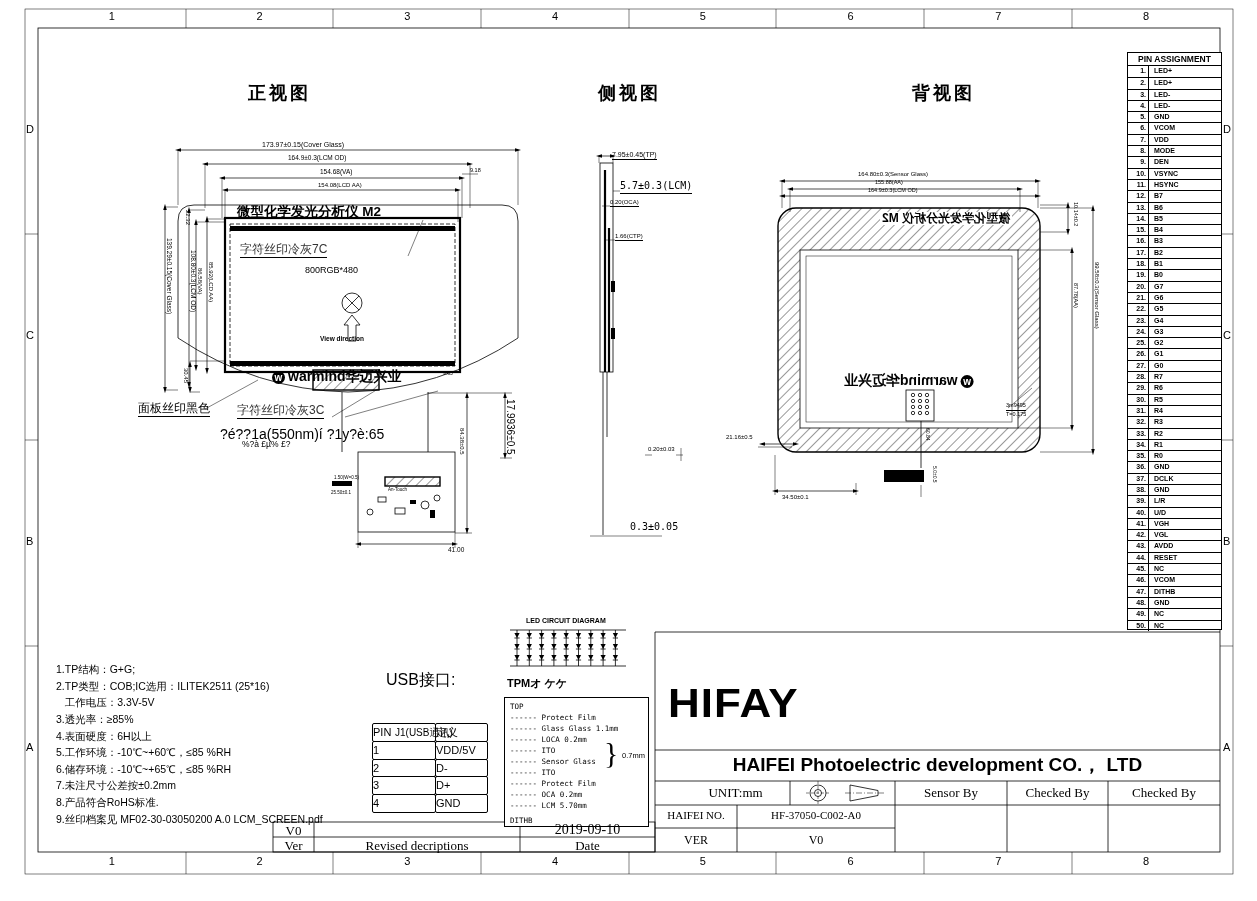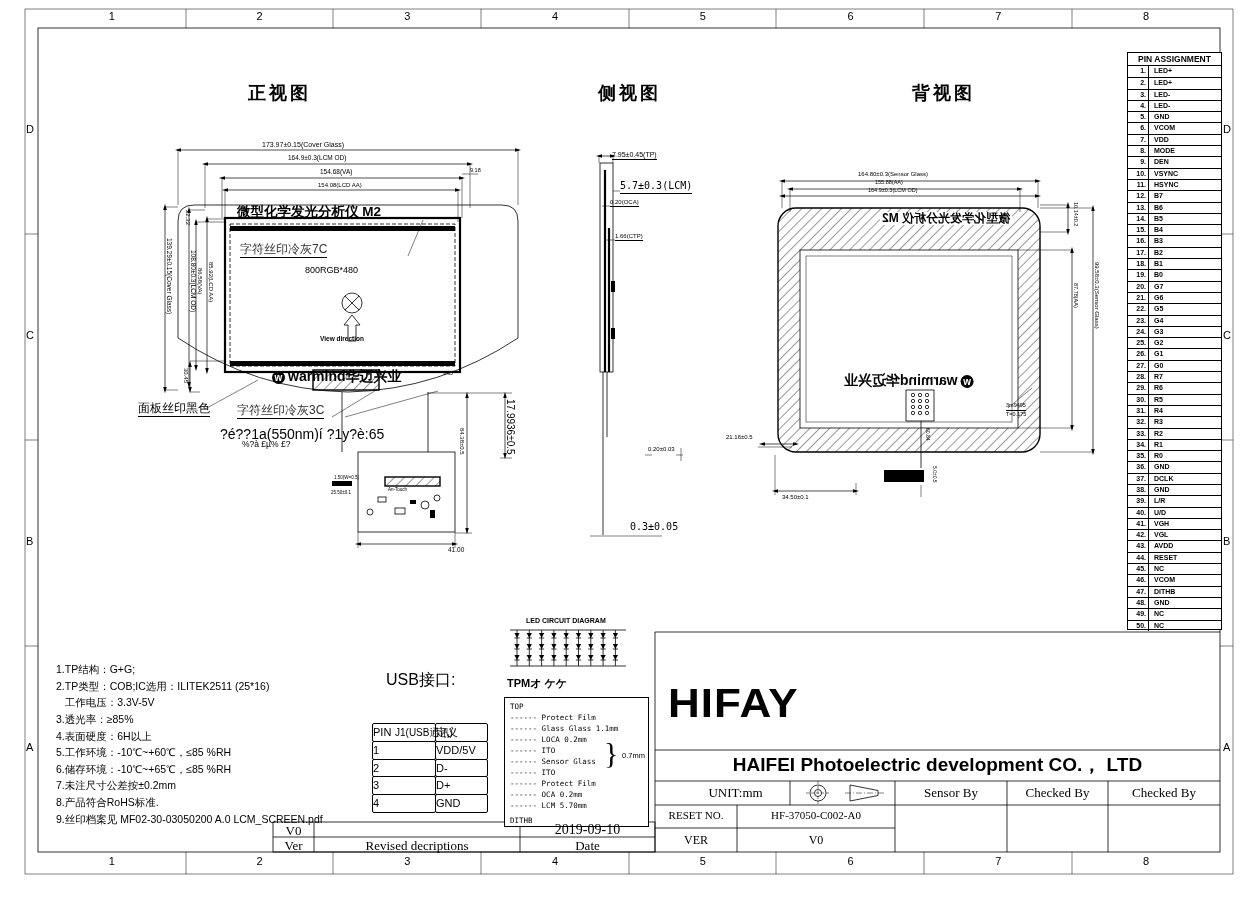--- a/index.html
+++ b/index.html
@@ -537,21 +537,21 @@
 </div>
 <div class="lbl ser" style="left:604px;top:737px;font-size:30px;z-index:4">}</div>
 <div class="lbl" style="left:622px;top:752px;font-size:7.5px;z-index:4">0.7mm</div>
 
 <div class="lbl" style="left:668px;top:682px;font-size:44px;font-weight:800;letter-spacing:1px;transform:scaleY(0.92);transform-origin:0 0">HIFAY</div>
 <div class="lbl" style="left:655px;top:755px;width:565px;text-align:center;font-size:19px;font-weight:600">HAIFEI Photoelectric development CO.， LTD</div>
 <div class="lbl ser ctr" style="left:655px;top:786px;width:161px;font-size:13px">UNIT:mm</div>
 <div class="lbl ser ctr" style="left:895px;top:786px;width:112px;font-size:13px">Sensor By</div>
 <div class="lbl ser ctr" style="left:1007px;top:786px;width:101px;font-size:13px">Checked By</div>
 <div class="lbl ser ctr" style="left:1108px;top:786px;width:112px;font-size:13px">Checked By</div>
-<div class="lbl ser ctr" style="left:655px;top:810px;width:82px;font-size:11px">RESET NO.</div>
+<div class="lbl ser ctr" style="left:655px;top:810px;width:82px;font-size:11px">HAIFEI NO.</div>
 <div class="lbl ser ctr" style="left:737px;top:810px;width:158px;font-size:11px">HF-37050-C002-A0</div>
 <div class="lb l ser ctr lbl" style="left:655px;top:834px;width:82px;font-size:12px;font-family:'Liberation Serif',serif;text-align:center">VER</div>
 <div class="lbl ser ctr" style="left:737px;top:834px;width:158px;font-size:12px">V0</div>
 
 <div class="lbl ser ctr" style="left:273px;top:824px;width:41px;font-size:13px">V0</div>
 <div class="lbl ser ctr" style="left:520px;top:823px;width:135px;font-size:14px">2019-09-10</div>
 <div class="lbl ser ctr" style="left:273px;top:839px;width:41px;font-size:13px">Ver</div>
 <div class="lbl ser ctr" style="left:314px;top:839px;width:206px;font-size:13px">Revised decriptions</div>
 <div class="lbl ser ctr" style="left:520px;top:839px;width:135px;font-size:13px">Date</div>
 

